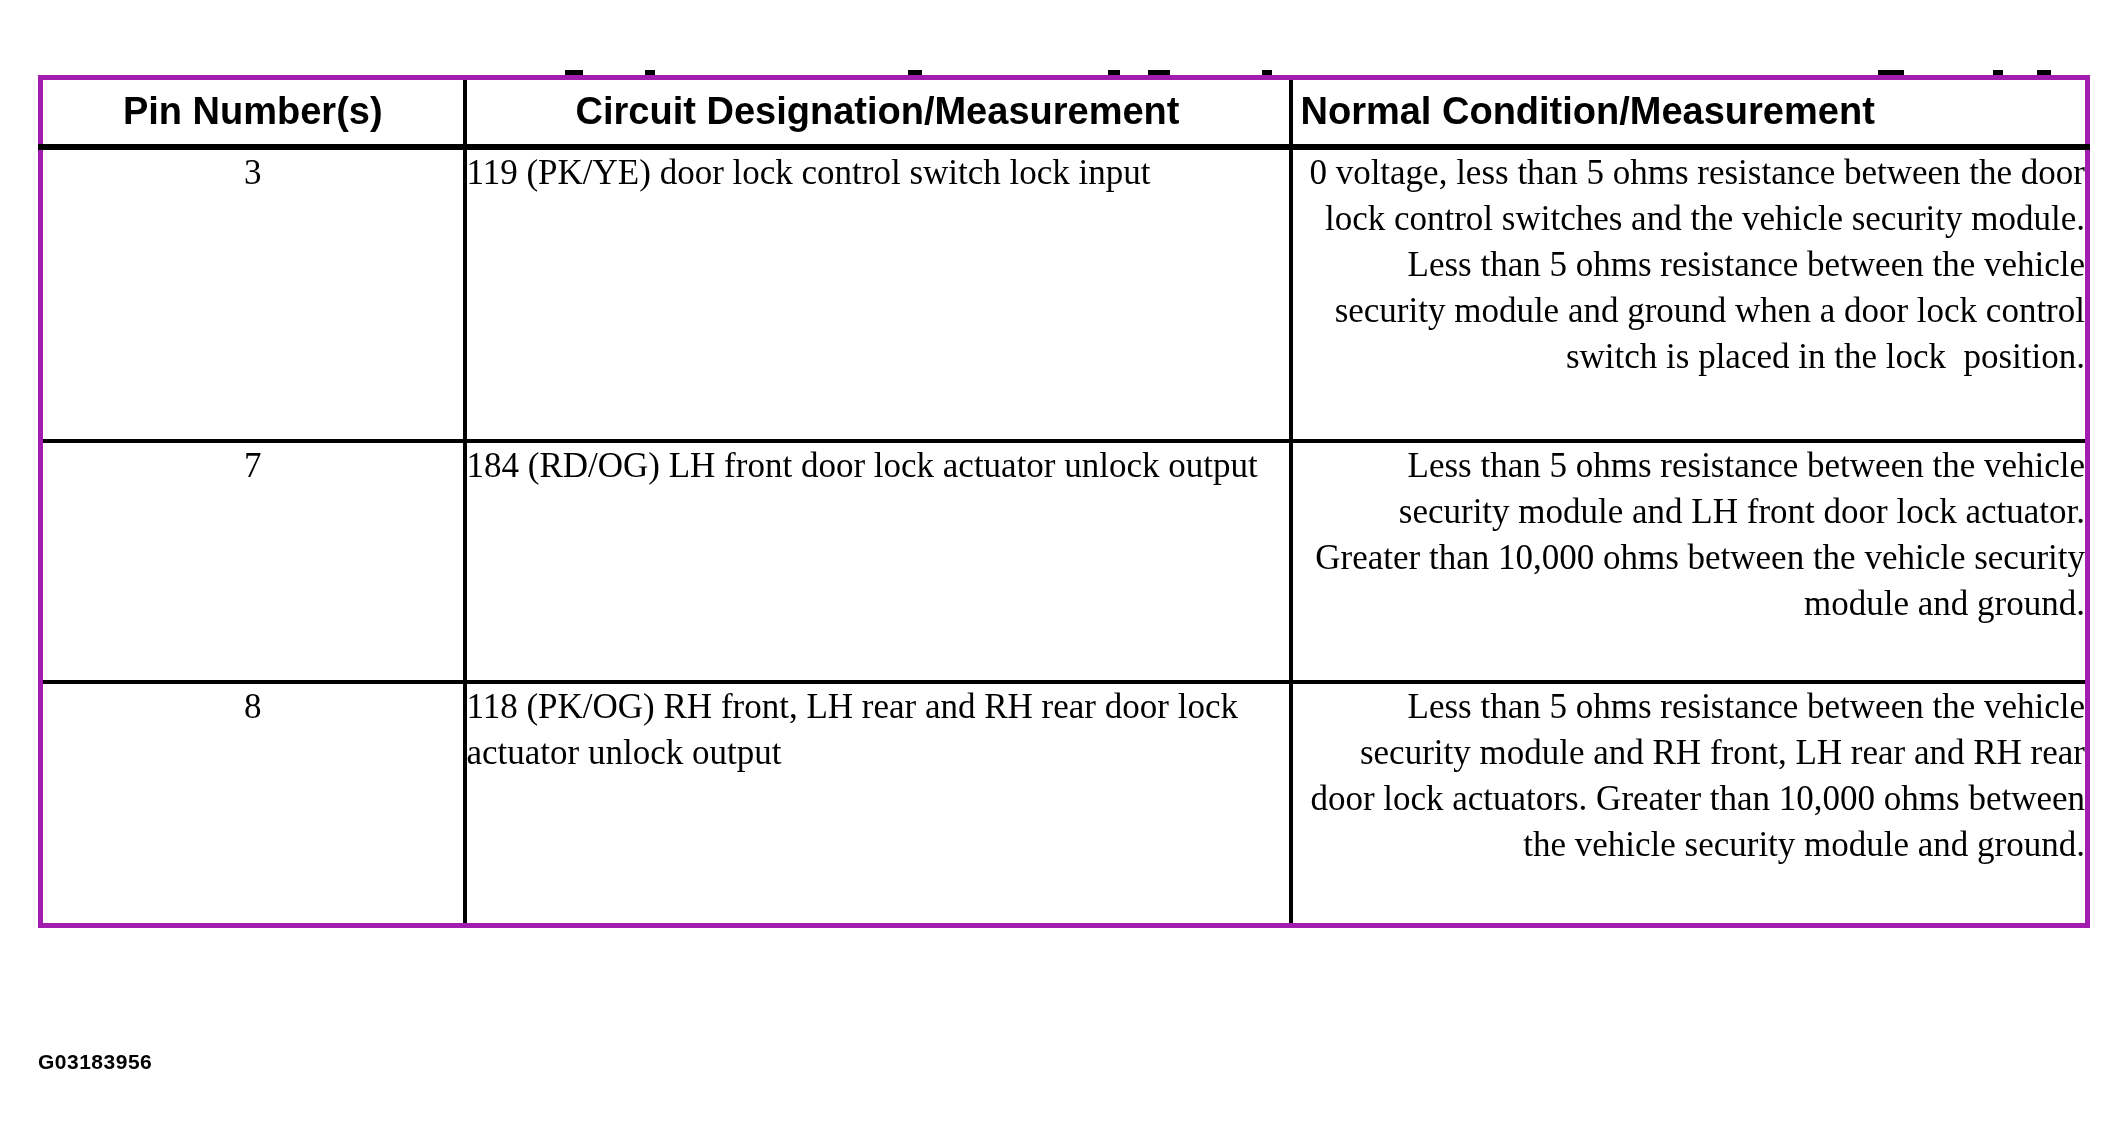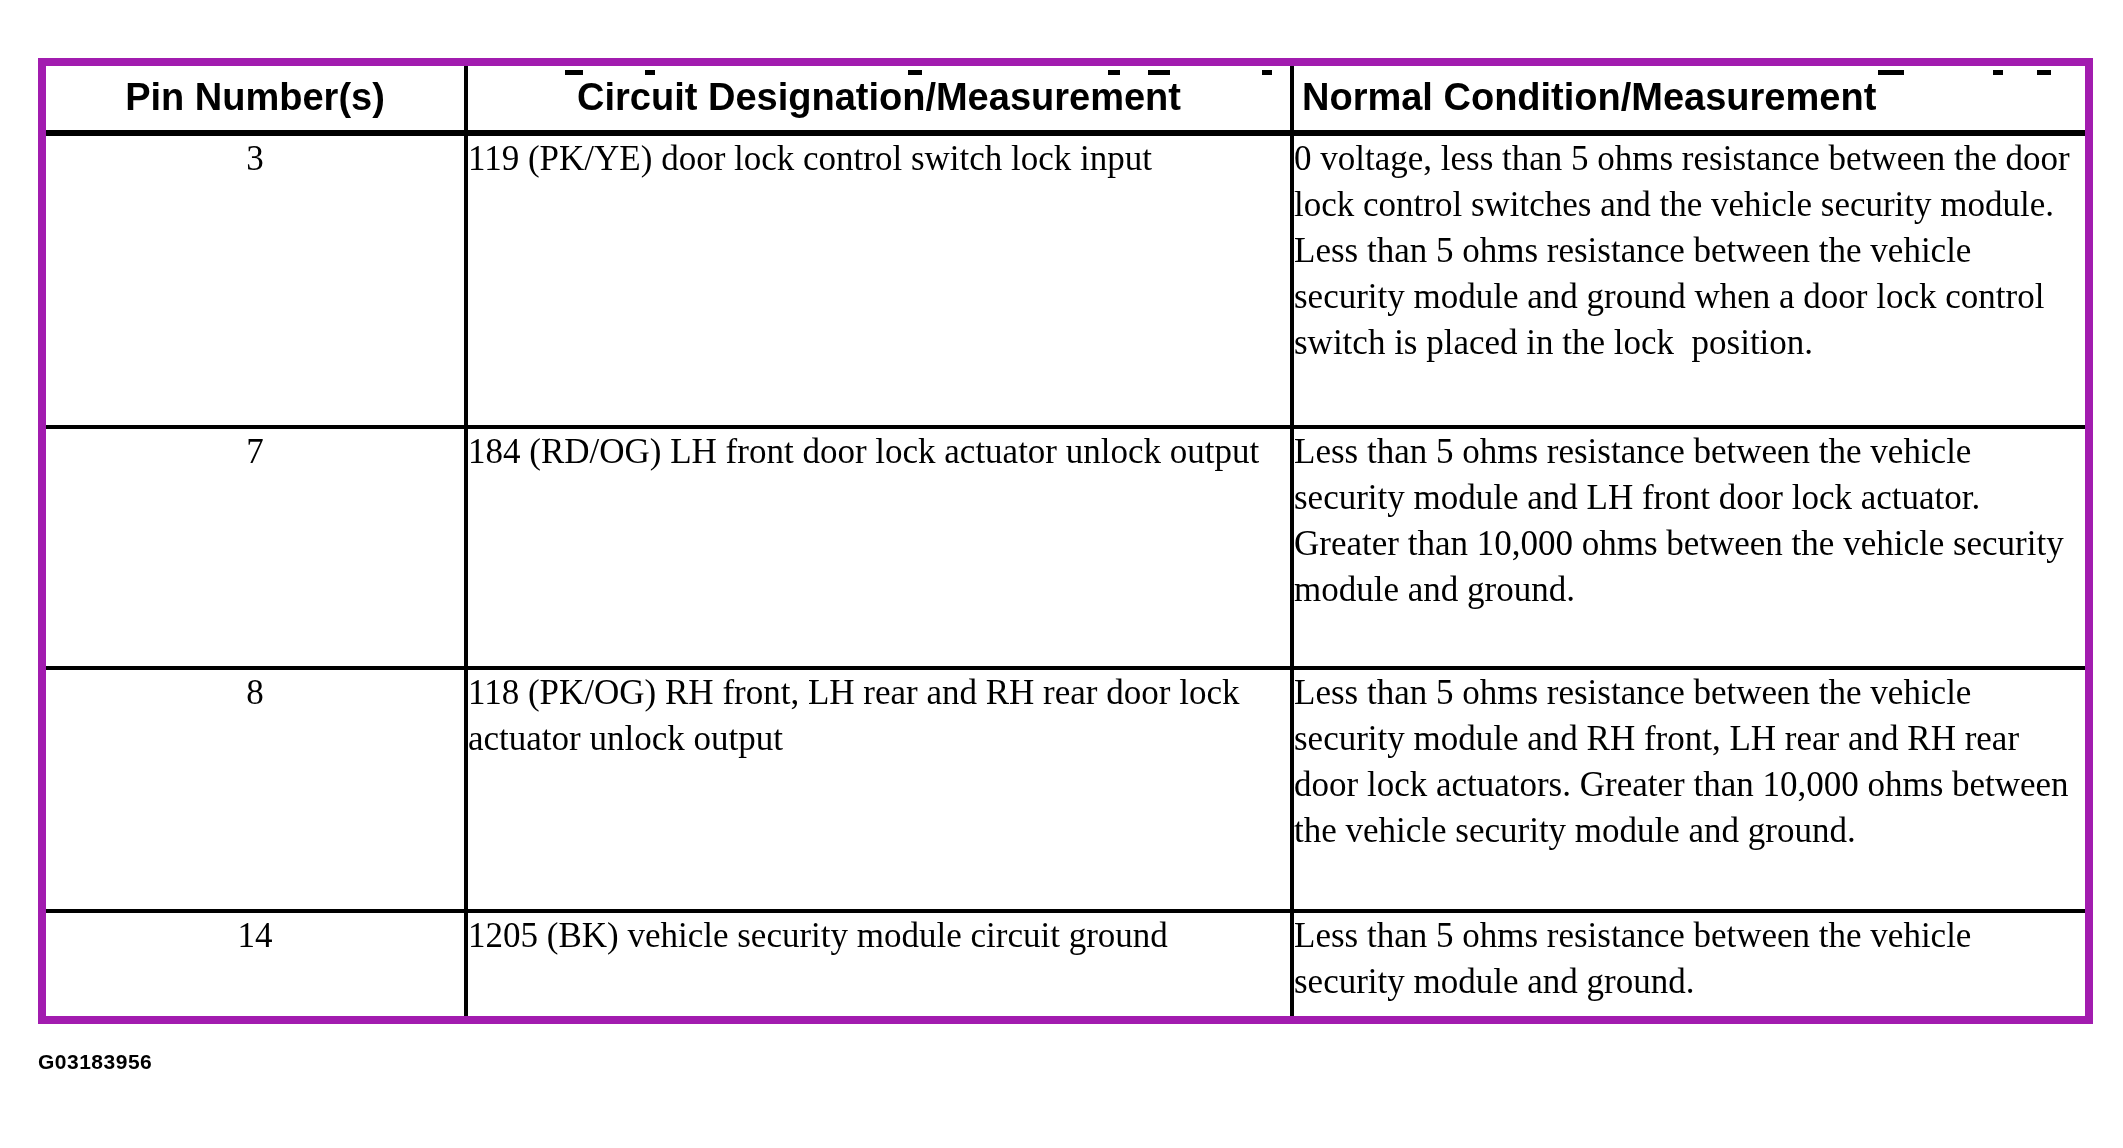--- a/index.html
+++ b/index.html
@@ -11,25 +11,25 @@
     position: relative;
     width: 2123px;
     height: 1148px;
     background: #ffffff;
     overflow: hidden;
     color: #000000;
   }
   table.pin-table {
     position: absolute;
     left: 38px;
-    top: 58px;
+    top: 75px;
     width: 2047px;
     border-collapse: collapse;
     table-layout: fixed;
-    border: 8px solid #a21caf;
+    border: 5px solid #a21caf;
   }
   col.c1 { width: 424px; }
   col.c2 { width: 826px; }
   col.c3 { width: 797px; }
 
   table.pin-table th {
     font-family: "Liberation Sans", sans-serif;
     font-weight: bold;
     font-size: 38px;
     line-height: 44px;
@@ -53,21 +53,21 @@
     padding: 0;
   }
   td.pin-cell {
     text-align: center;
     padding-top: 12px;
   }
   td.circuit-cell {
     padding: 8px 40px 0 40px;
   }
   td.normal-cell {
-    text-align: left;
+    text-align: right;
     padding: 5px 20px 0 18px;
     white-space: pre-wrap;
   }
   tr.row-1 td { height: 289px; }
   tr.row-2 td { height: 237px; }
   tr.row-3 td { height: 239px; }
   tr.row-4 td { height: 103px; }
 
   .figure-id {
     position: absolute;
@@ -123,23 +123,18 @@
       <tr class="row-2">
         <td class="pin-cell">7</td>
         <td class="circuit-cell">184 (RD/OG) LH front door lock actuator unlock output</td>
         <td class="normal-cell">Less than 5 ohms resistance between the vehicle security module and LH front door lock actuator. Greater than 10,000 ohms between the vehicle security module and ground.</td>
       </tr>
       <tr class="row-3">
         <td class="pin-cell">8</td>
         <td class="circuit-cell">118 (PK/OG) RH front, LH rear and RH rear door lock actuator unlock output</td>
         <td class="normal-cell">Less than 5 ohms resistance between the vehicle security module and RH front, LH rear and RH rear door lock actuators. Greater than 10,000 ohms between the vehicle security module and ground.</td>
       </tr>
-      <tr class="row-4">
-        <td class="pin-cell">14</td>
-        <td class="circuit-cell">1205 (BK) vehicle security module circuit ground</td>
-        <td class="normal-cell">Less than 5 ohms resistance between the vehicle security module and ground.</td>
-      </tr>
     </tbody>
   </table>
 
   <div class="figure-id">G03183956</div>
 
 </div>
 
 </body></html>

